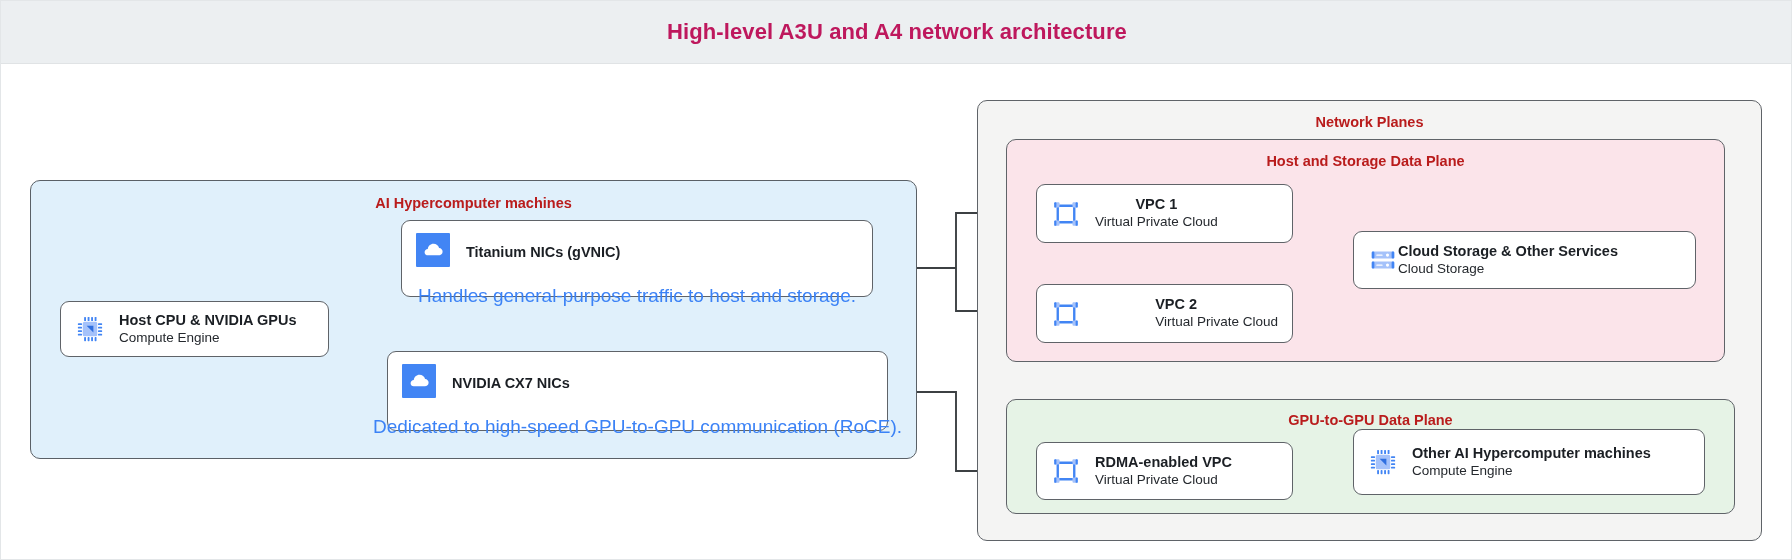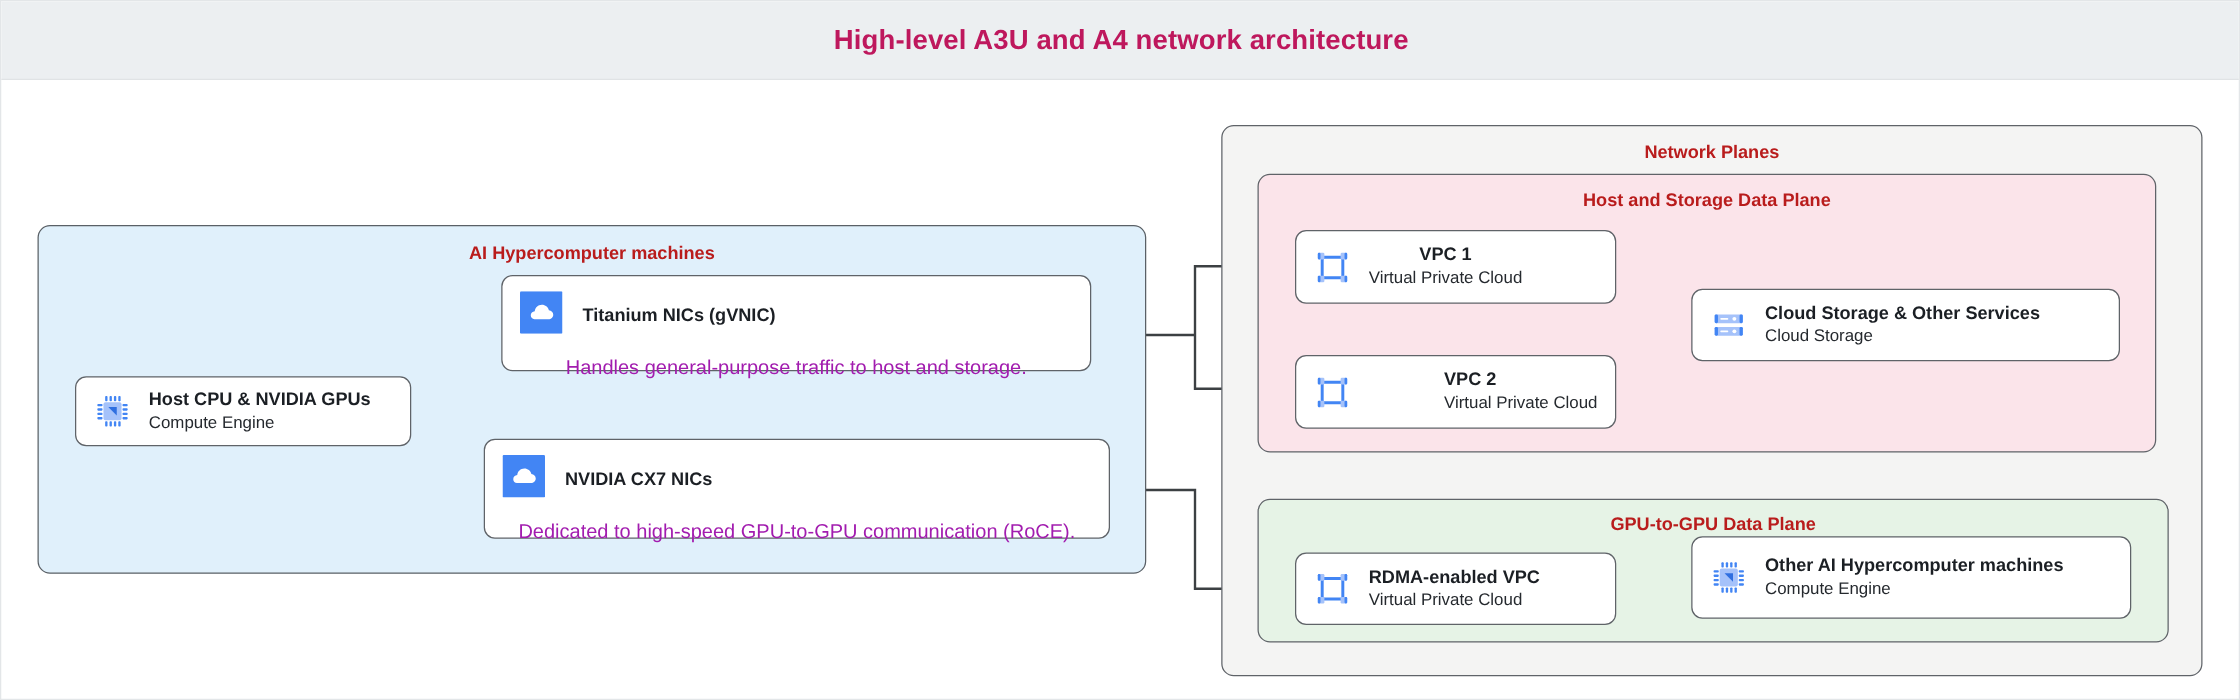--- a/index.html
+++ b/index.html
@@ -49,21 +49,21 @@
   
   .card{
     position:absolute;box-sizing:border-box;background:#fff;
     border:1.6px solid #5f6368;border-radius:9px;
     display:flex;flex-direction:column;
   }
   .card .card-head{display:flex;align-items:center;padding:12px 14px 10px 14px;}
   .card .card-head .c-title{font-size:14.5px;font-weight:bold;color:#1b1f24;margin-left:16px;white-space:nowrap;}
   .card .divider{height:2px;background:#8c9196;margin:0 14px;}
   .card .card-foot{flex:1;display:flex;align-items:center;justify-content:center;padding:4px 14px 6px 14px;}
-  .card .card-foot span{font-size:16px;color:#a21caf;text-align:center;white-space:nowrap;}
+  .card .card-foot span{font-size:19px;color:#3b82f6;text-align:center;white-space:nowrap;}
 
   
   svg.conn{position:absolute;left:0;top:0;width:1792px;height:560px;pointer-events:none;overflow:visible;}
   svg.conn path,svg.conn line{fill:none;stroke:#3c4043;stroke-width:1.9px;}
 </style>
 </head>
 <body>
 
 <div id="page">
 
@@ -224,21 +224,21 @@
           <rect x="6.6" y="7.5" width="5.1" height="1.1" rx="0.5" fill="#ffffff"></rect>
           <circle cx="15.6" cy="8.05" r="1.25" fill="#ffffff"></circle>
           <rect x="3" y="13.2" width="18" height="5.6" rx="0.9" fill="#a5c2fa"></rect>
           <rect x="3" y="13.2" width="2.1" height="5.6" rx="0.9" fill="#4285f4"></rect>
           <rect x="18.9" y="13.2" width="2.1" height="5.6" rx="0.9" fill="#4285f4"></rect>
           <rect x="6.6" y="15.5" width="5.1" height="1.1" rx="0.5" fill="#ffffff"></rect>
           <circle cx="15.6" cy="16.05" r="1.25" fill="#ffffff"></circle>
         </g>
       </svg>
     </span>
-    <span class="txt" style="margin-left:14px;">
+    <span class="txt" style="">
       <span class="n-title">Cloud Storage &amp; Other Services</span>
       <span class="n-sub">Cloud Storage</span>
     </span>
   </div>
 
   <div class="group g-green" style="left:1005px;top:398px;width:729px;height:115px;">
     <div class="group-title" style="top:12px;">GPU-to-GPU Data Plane</div>
   </div>
 
   <div class="node" style="left:1035px;top:441px;width:257px;height:58px;padding:0 14px;">

